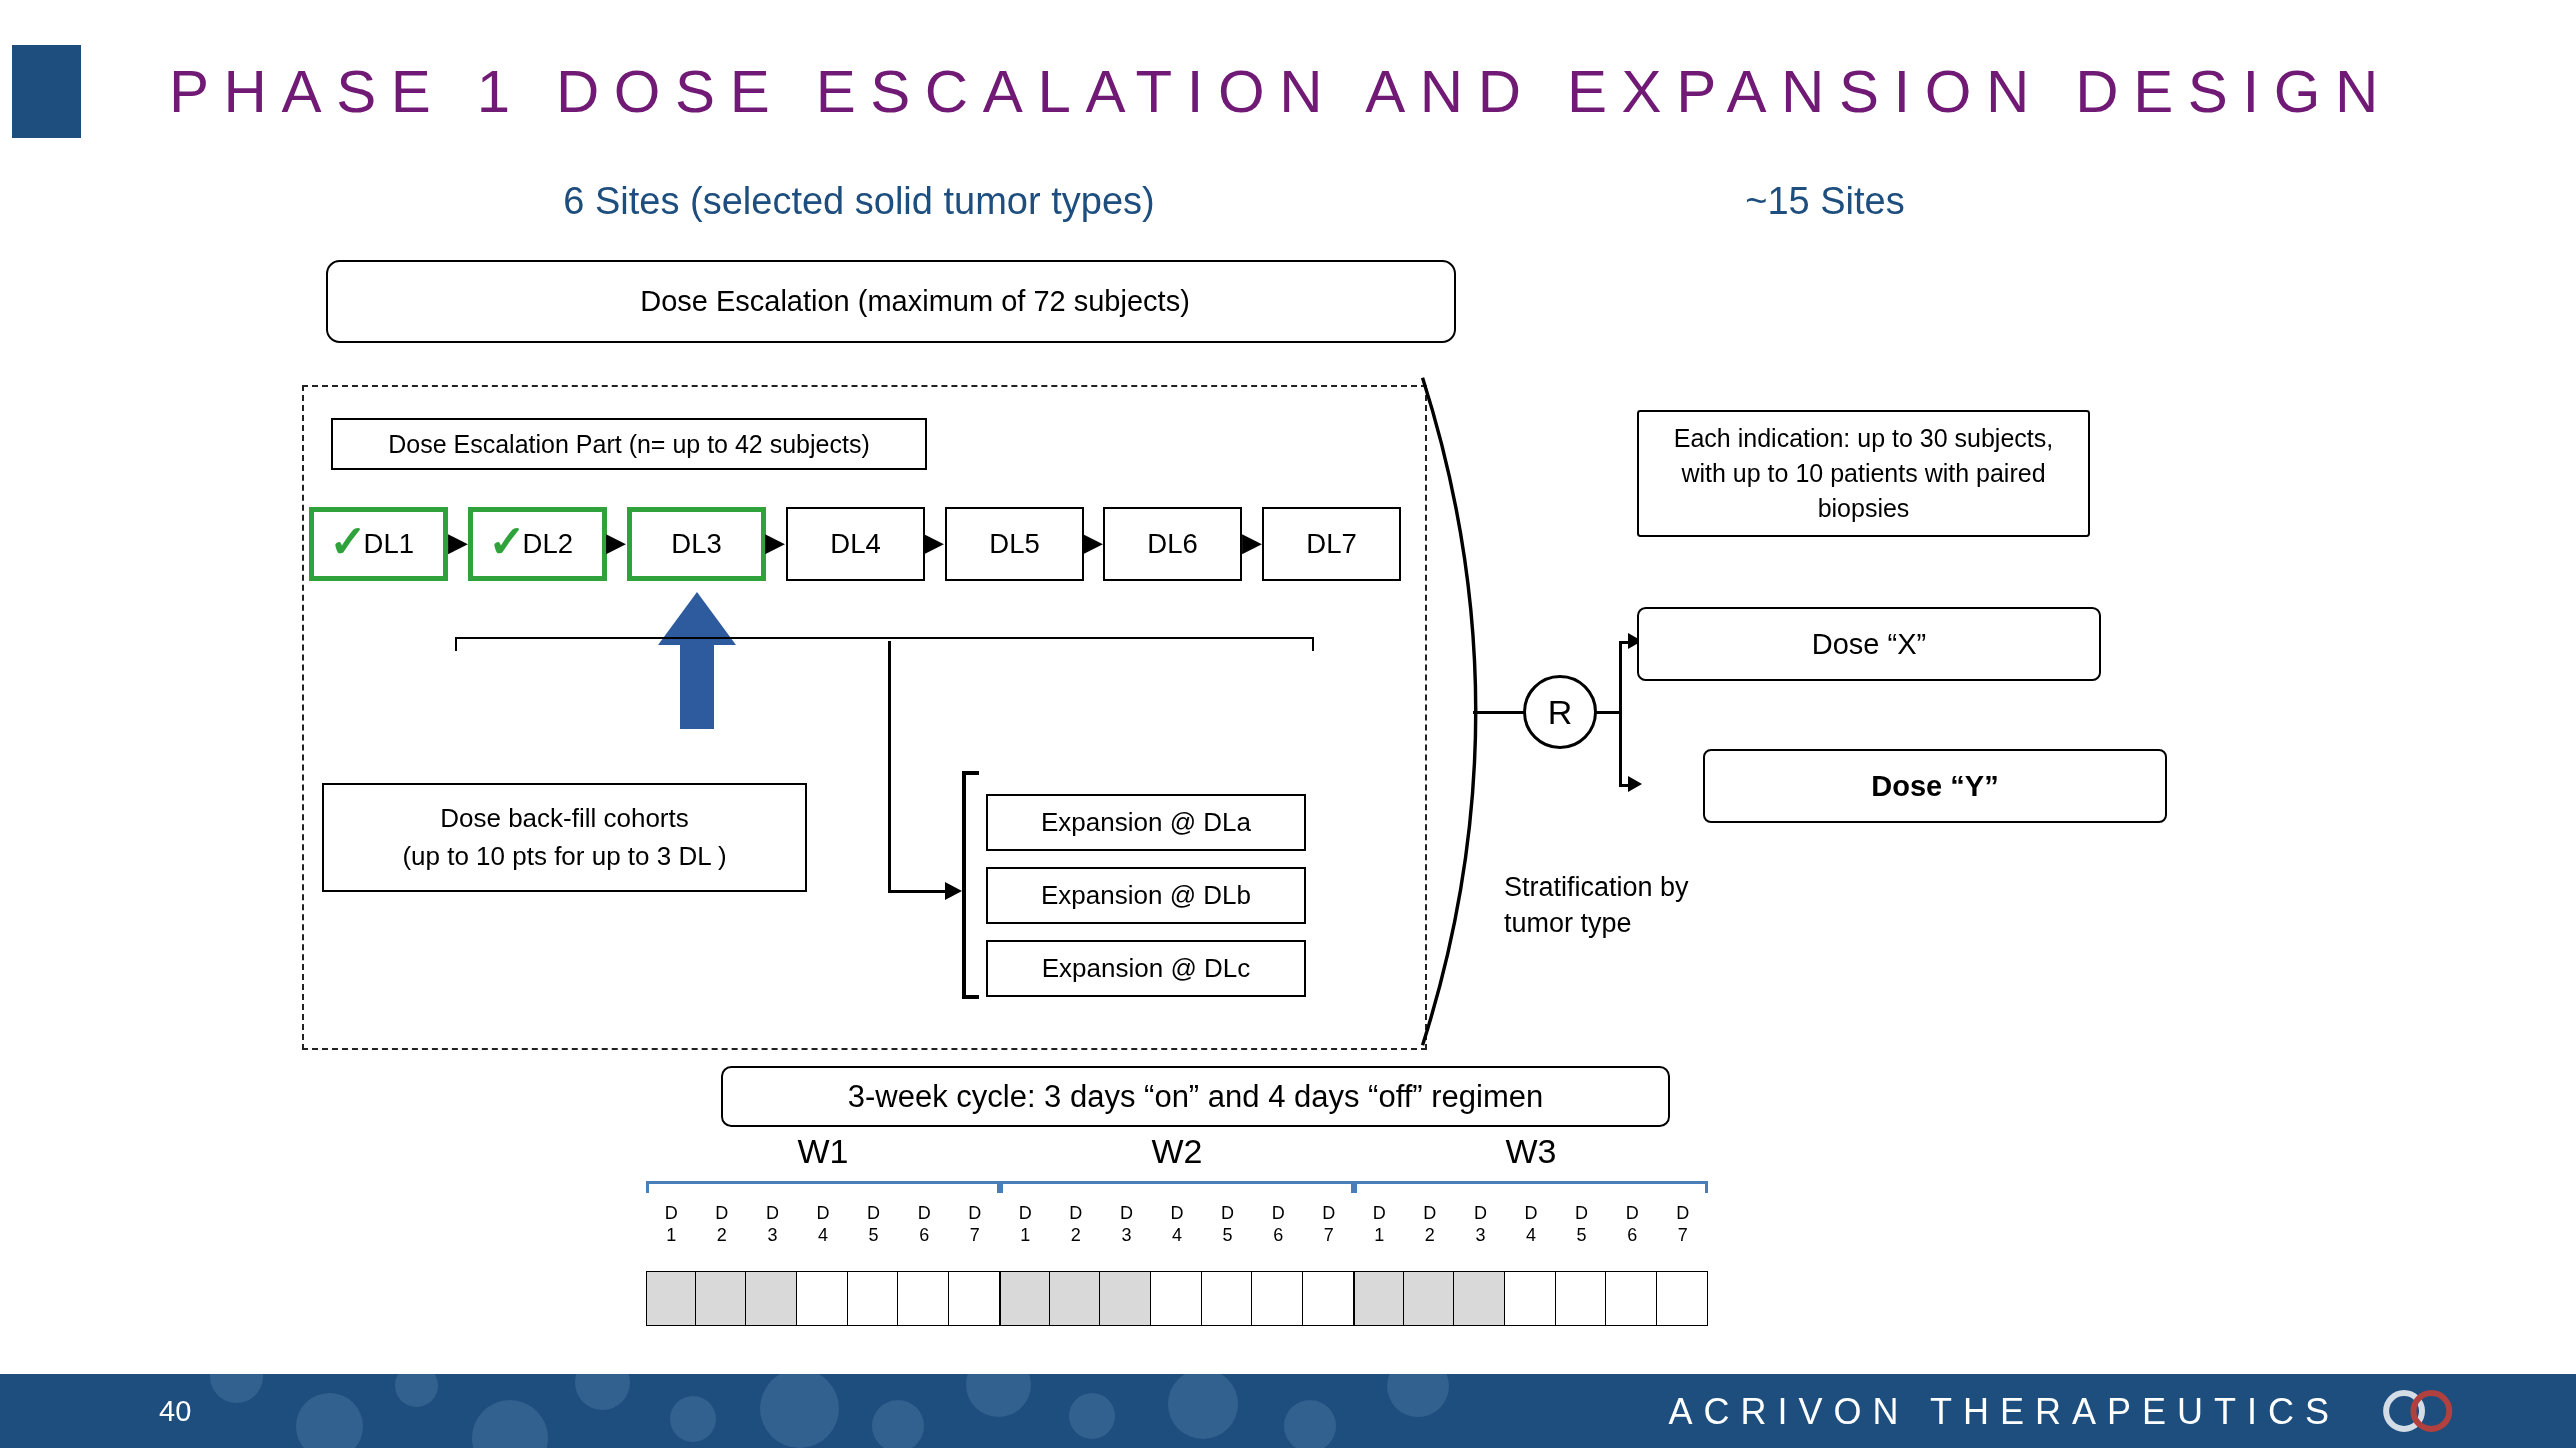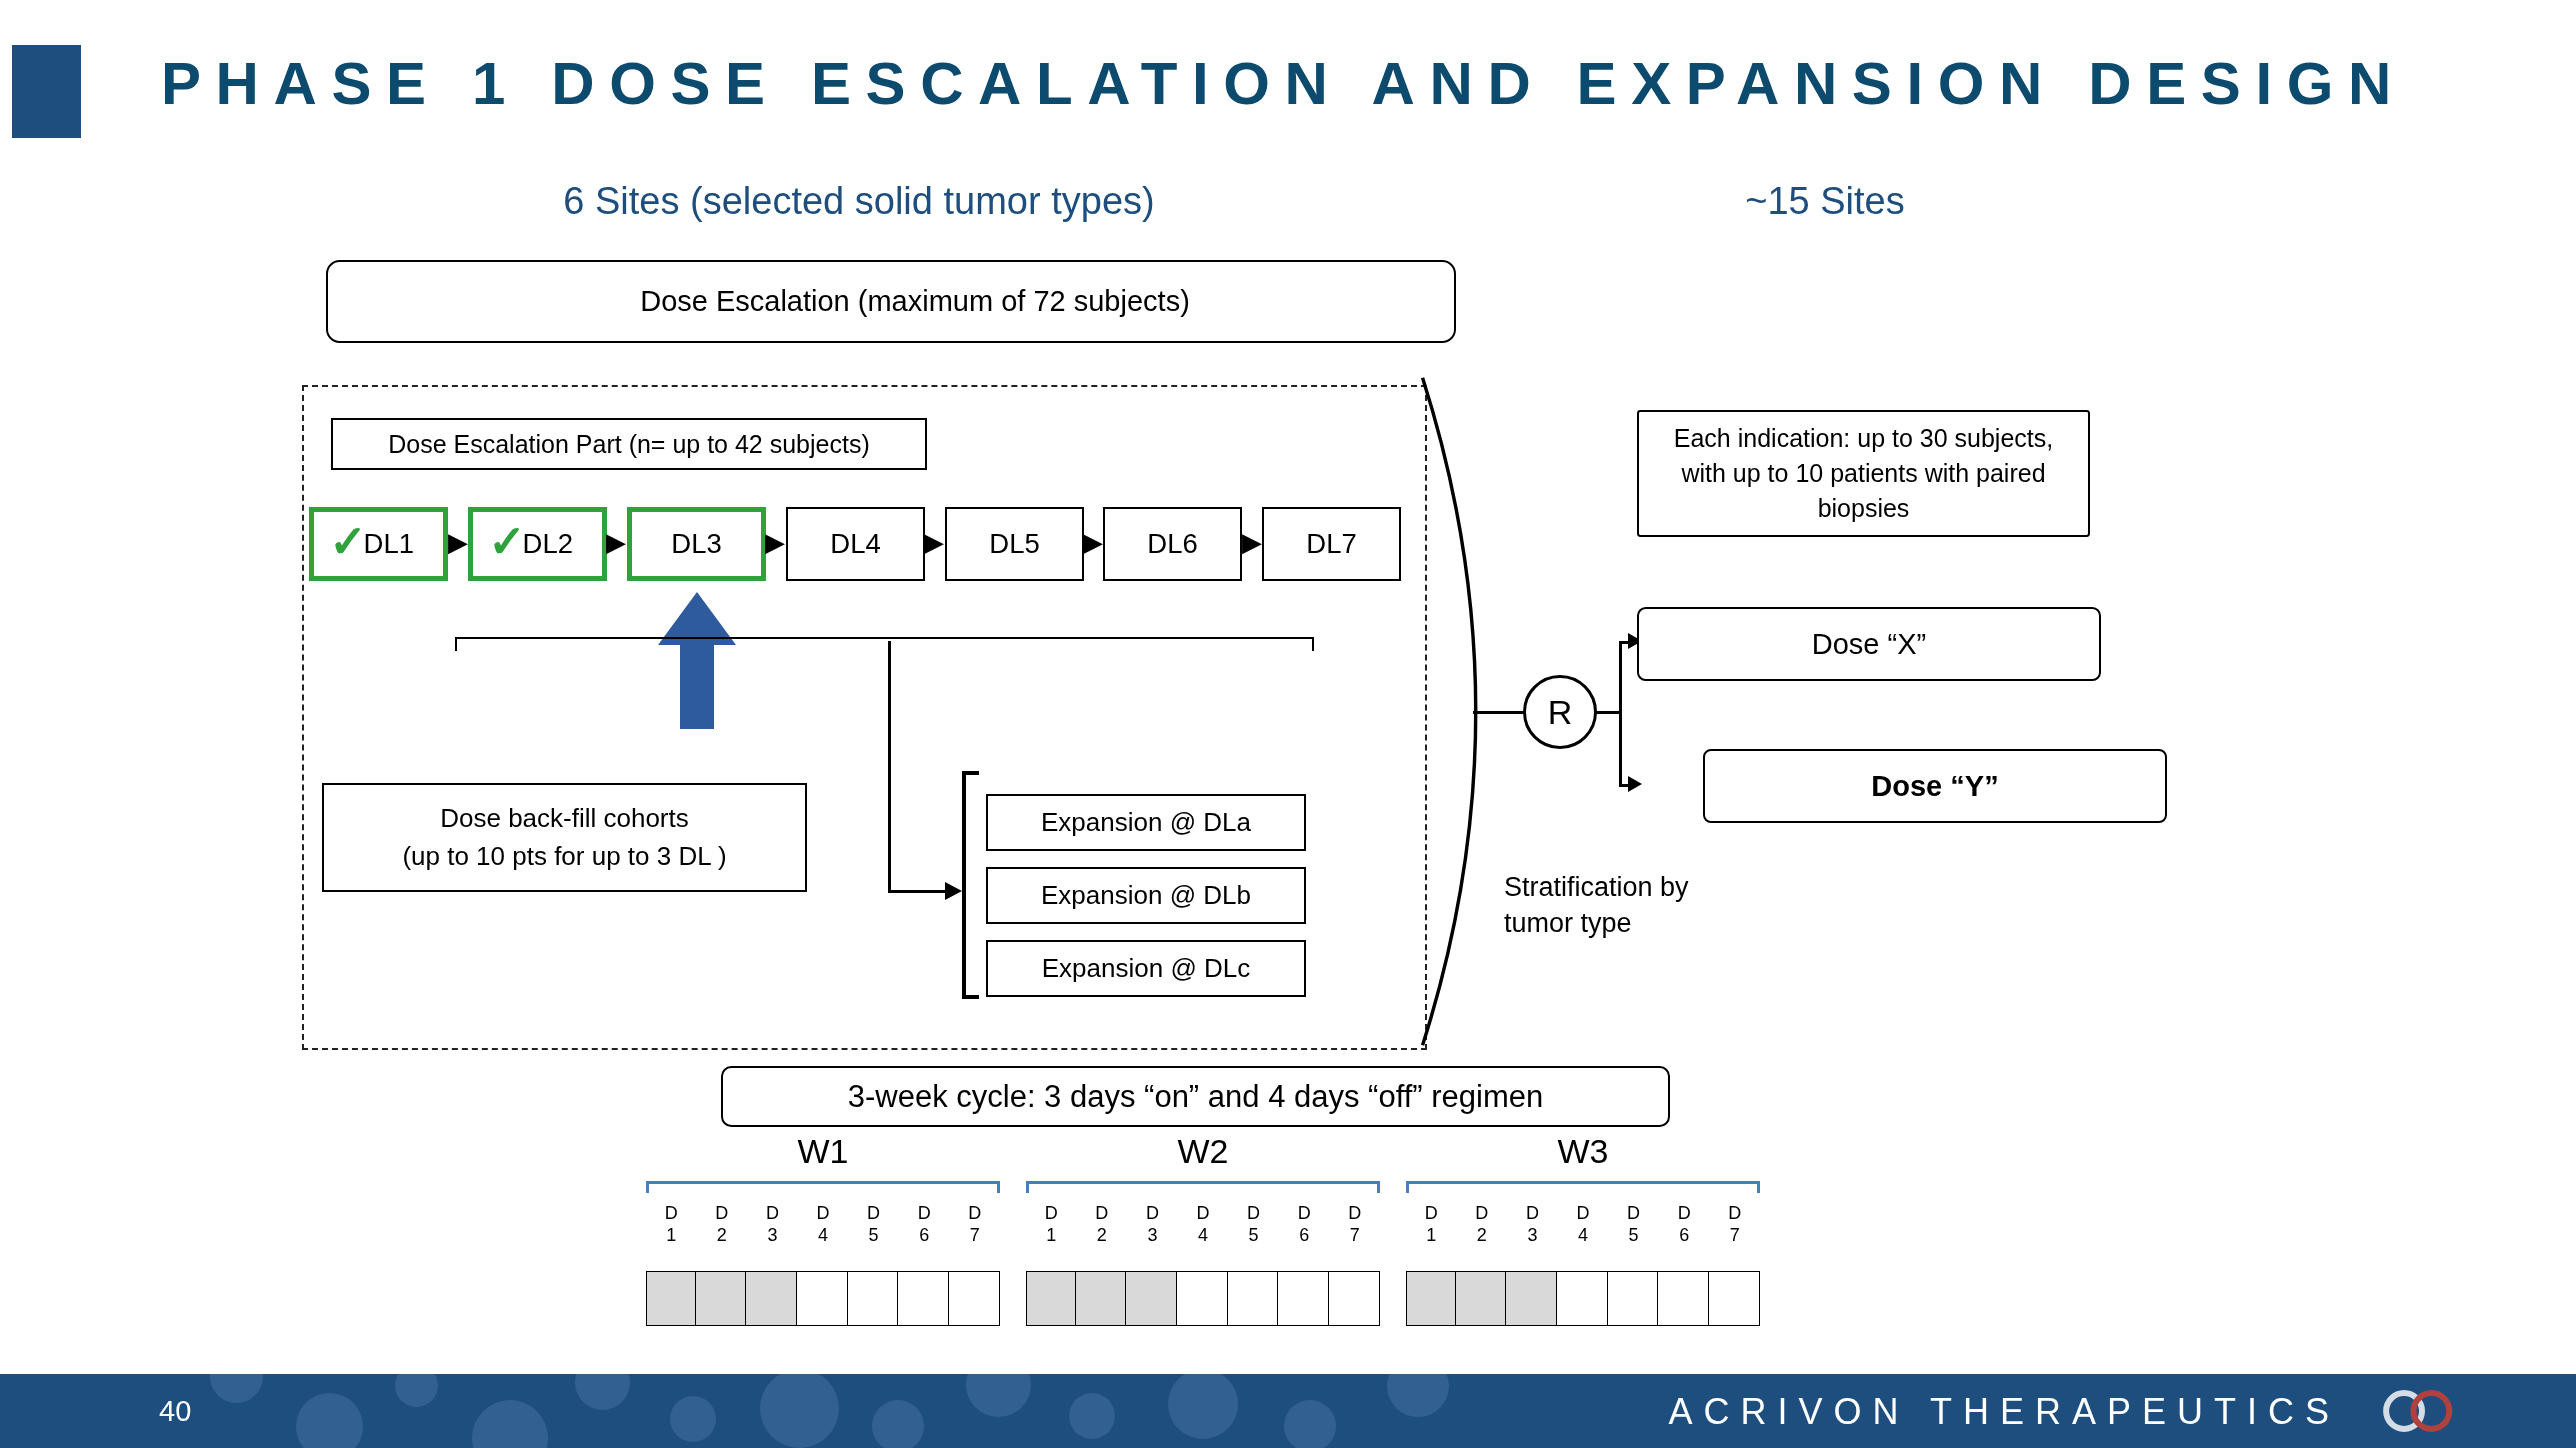--- a/index.html
+++ b/index.html
@@ -1,21 +1,21 @@
 <!DOCTYPE html>
 <html style="font-size:13.7px"><head>
 <meta charset="utf-8">
 <style>
   html,body{margin:0;padding:0;background:#fff;}
   body{width:2576px;height:1449px;font-family:"Liberation Sans",sans-serif;color:#000;}
   .slide{position:relative;width:2576px;height:1449px;background:#fff;overflow:hidden;}
 
   
   .title-square{position:absolute;left:12px;top:45px;width:69px;height:93px;background:#1d4e7e;}
-  .slide-title{position:absolute;left:153px;top:41px;margin:8px;font-size:60px;font-weight:700;letter-spacing:14.6px;color:#0c4a6e;white-space:nowrap;}
+  .slide-title{position:absolute;left:153px;top:41px;margin:16px;font-size:60px;font-weight:400;letter-spacing:14.6px;color:#701a75;white-space:nowrap;}
 
   .section-header{position:absolute;font-size:38px;color:#1d4e7e;text-align:center;}
   .hdr-left{left:361px;top:180px;width:996px;}
   .hdr-right{left:1546px;top:180px;width:558px;}
 
   .rbox{position:absolute;border:2.6px solid #000;border-radius:13.7px;background:#fff;display:flex;align-items:center;justify-content:center;font-size:29px;}
   .esc-main{left:326px;top:260px;width:1078px;height:79px;padding-left:48px;}
   .exp-main{left:1537px;top:260px;width:584px;height:79px;font-size:27.5px;}
 
   .dashed{position:absolute;left:302px;top:385px;width:1121px;height:661px;border:2.6px dashed #222;}
@@ -52,21 +52,21 @@
   .ah-top{position:absolute;left:1628px;top:633px;width:0;height:0;border-left:14.6px solid #000;border-top:8.6px solid transparent;border-bottom:8.6px solid transparent;}
   .ah-bot{position:absolute;left:1628px;top:776px;width:0;height:0;border-left:14.6px solid #000;border-top:8.6px solid transparent;border-bottom:8.6px solid transparent;}
 
   .indication{left:1637px;top:410px;width:453px;height:127px;font-size:25px;padding:0 24px;box-sizing:border-box;line-height:1.4;border-radius:3.4px;}
   .dose-x{left:1637px;top:607px;width:460px;height:70px;border-radius:8.6px;font-size:29px;}
   .dose-y{left:1703px;top:749px;width:460px;height:70px;border-radius:8px;font-size:29px;font-weight:bold;}
   .strat{position:absolute;left:1504px;top:869px;width:215px;font-size:27px;line-height:1.35;}
 
   .cycle-box{left:721px;top:1066px;width:945px;height:57px;border-radius:10.3px;font-size:31px;}
 
-  .weeks{position:absolute;left:646px;top:1132px;display:flex;gap:26px;align-items:center;}
+  .weeks{position:absolute;left:646px;top:1132px;display:flex;align-items:center;}
   .week-group{width:354px;}
   .week-label{text-align:center;font-size:34px;margin-bottom:10.3px;}
   .week-bracket{height:12px;border-top:3.4px solid #4a7ebb;border-left:3.4px solid #4a7ebb;border-right:3.4px solid #4a7ebb;box-sizing:border-box;margin-bottom:8.6px;}
   .day-labels{display:grid;grid-template-columns:repeat(7,1fr);}
   .day-label{text-align:center;font-size:18px;line-height:1.25;}
   .day-cells{display:grid;grid-template-columns:repeat(7,1fr);margin-top:24px;}
   .day-cell{height:53px;border:1.7px solid #000;margin-left:-1.7px;background:#fff;}
   .day-cell:first-child{margin-left:0;}
   .day-cell.on{background:#d9d9d9;}
 

